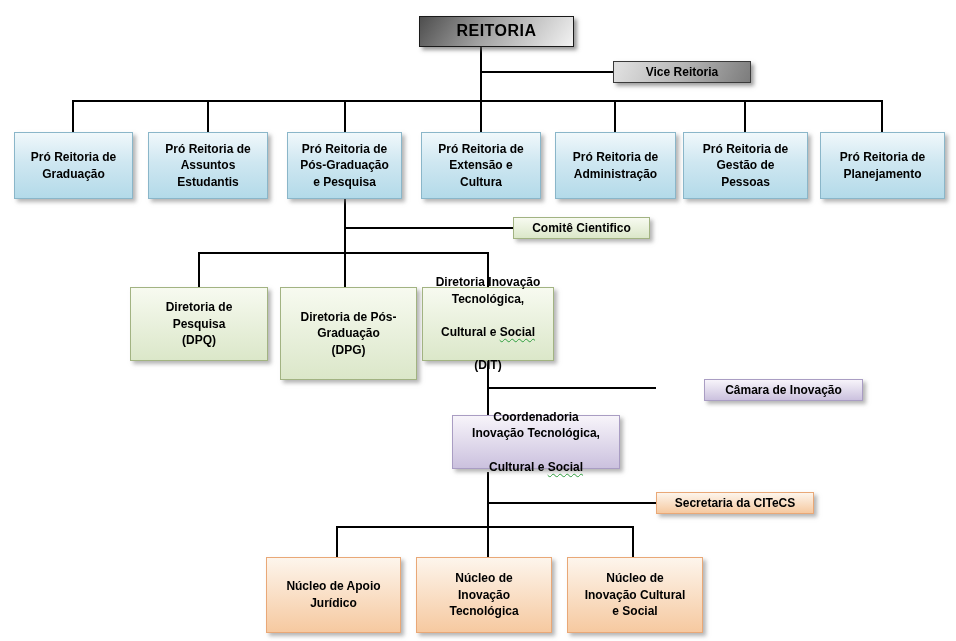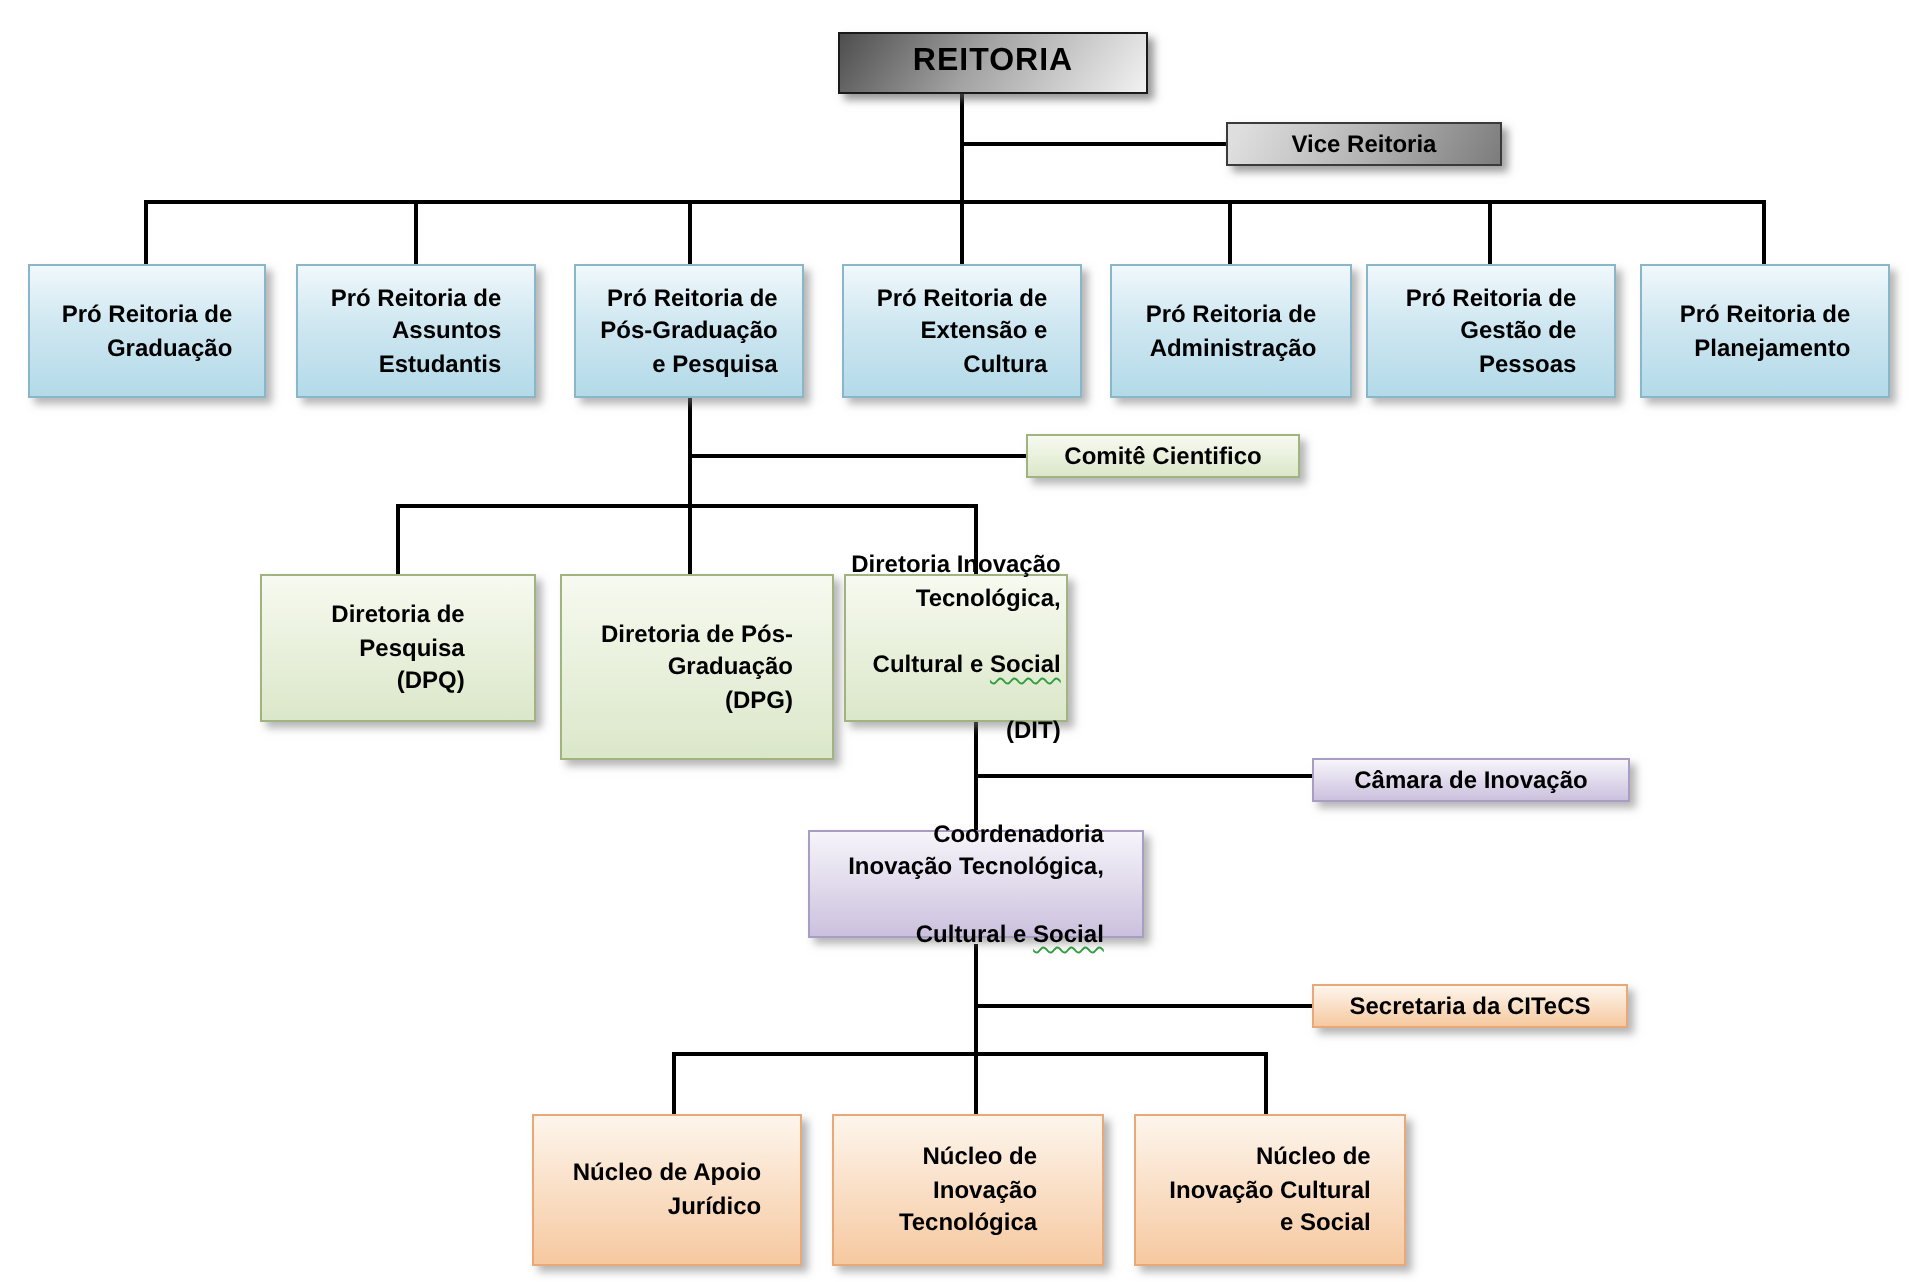--- a/index.html
+++ b/index.html
@@ -5,35 +5,36 @@
   html,body{margin:0;padding:0;background:#fff;}
   #stage{
     position:relative;width:956px;height:641px;background:#ffffff;
     font-family:"Liberation Sans", sans-serif;overflow:hidden;
   }
   .line{position:absolute;background:var(--line,#000);z-index:0;}
   .hline{height:2px;}
   .vline{width:2px;}
   .node{
     position:absolute;z-index:1;display:flex;align-items:center;justify-content:center;
-    text-align:right;font-weight:bold;color:#000;font-size:12px;line-height:1.38;
+    text-align:center;font-weight:bold;color:#000;font-size:12px;line-height:1.38;
     white-space:pre-line;box-shadow:3px 3px 4px rgba(120,120,120,0.55);
     box-sizing:border-box;
   }
   .blue{
     border:1px solid var(--blue-border,#8ab6c9);
     background:linear-gradient(to bottom,var(--blue-fill-top,#f0f8fb) 0%,#cfe7f1 45%,var(--blue-fill-bottom,#b3dae9) 100%);
   }
   .green{
     border:1px solid var(--green-border,#a2b382);
     background:linear-gradient(to bottom,var(--green-fill-top,#f7faf0) 0%,var(--green-fill-bottom,#dbe7c9) 100%);
   }
   .purple{
     border:1px solid var(--purple-border,#a99dc3);
     background:linear-gradient(to bottom,var(--purple-fill-top,#f7f4fa) 0%,var(--purple-fill-bottom,#cbc1de) 100%);
+    margin-left:48px;
   }
   .orange{
     border:1px solid var(--orange-border,#e9a877);
     background:linear-gradient(to bottom,var(--orange-fill-top,#fdf5ec) 0%,var(--orange-fill-bottom,#f6c9a0) 100%);
   }
   .gray-root{
     border:1px solid #1a1a1a;font-size:16px;letter-spacing:0.5px;
     background:linear-gradient(125deg,var(--gray-dark,#4e4e4e) 0%,#a3a3a3 45%,var(--gray-light,#f2f2f2) 100%);
     box-shadow:3px 3px 4px rgba(95,95,95,0.65);
   }
@@ -104,21 +105,21 @@
 Planejamento</div>
 
   <div class="node green" style="left:513px;top:217px;width:137px;height:22px">Comitê Cientifico</div>
 
   <div class="node green" style="left:130px;top:287px;width:138px;height:74px">Diretoria de
 Pesquisa
 (DPQ)</div>
   <div class="node green" style="left:280px;top:287px;width:137px;height:93px">Diretoria de Pós-
 Graduação
 (DPG)</div>
-  <div class="node green" style="left:422px;top:287px;width:112px;height:74px">
+  <div class="node green" style="left:422px;top:287px;width:132px;height:74px">
     <div>
       <div class="pre">Diretoria Inovação
 Tecnológica,</div>
       <div><span>Cultural e </span><span class="squiggle">Social</span></div>
       <div>(DIT)</div>
     </div>
   </div>
 
   <div class="node purple" style="left:656px;top:379px;width:159px;height:22px">Câmara de Inovação</div>
 

